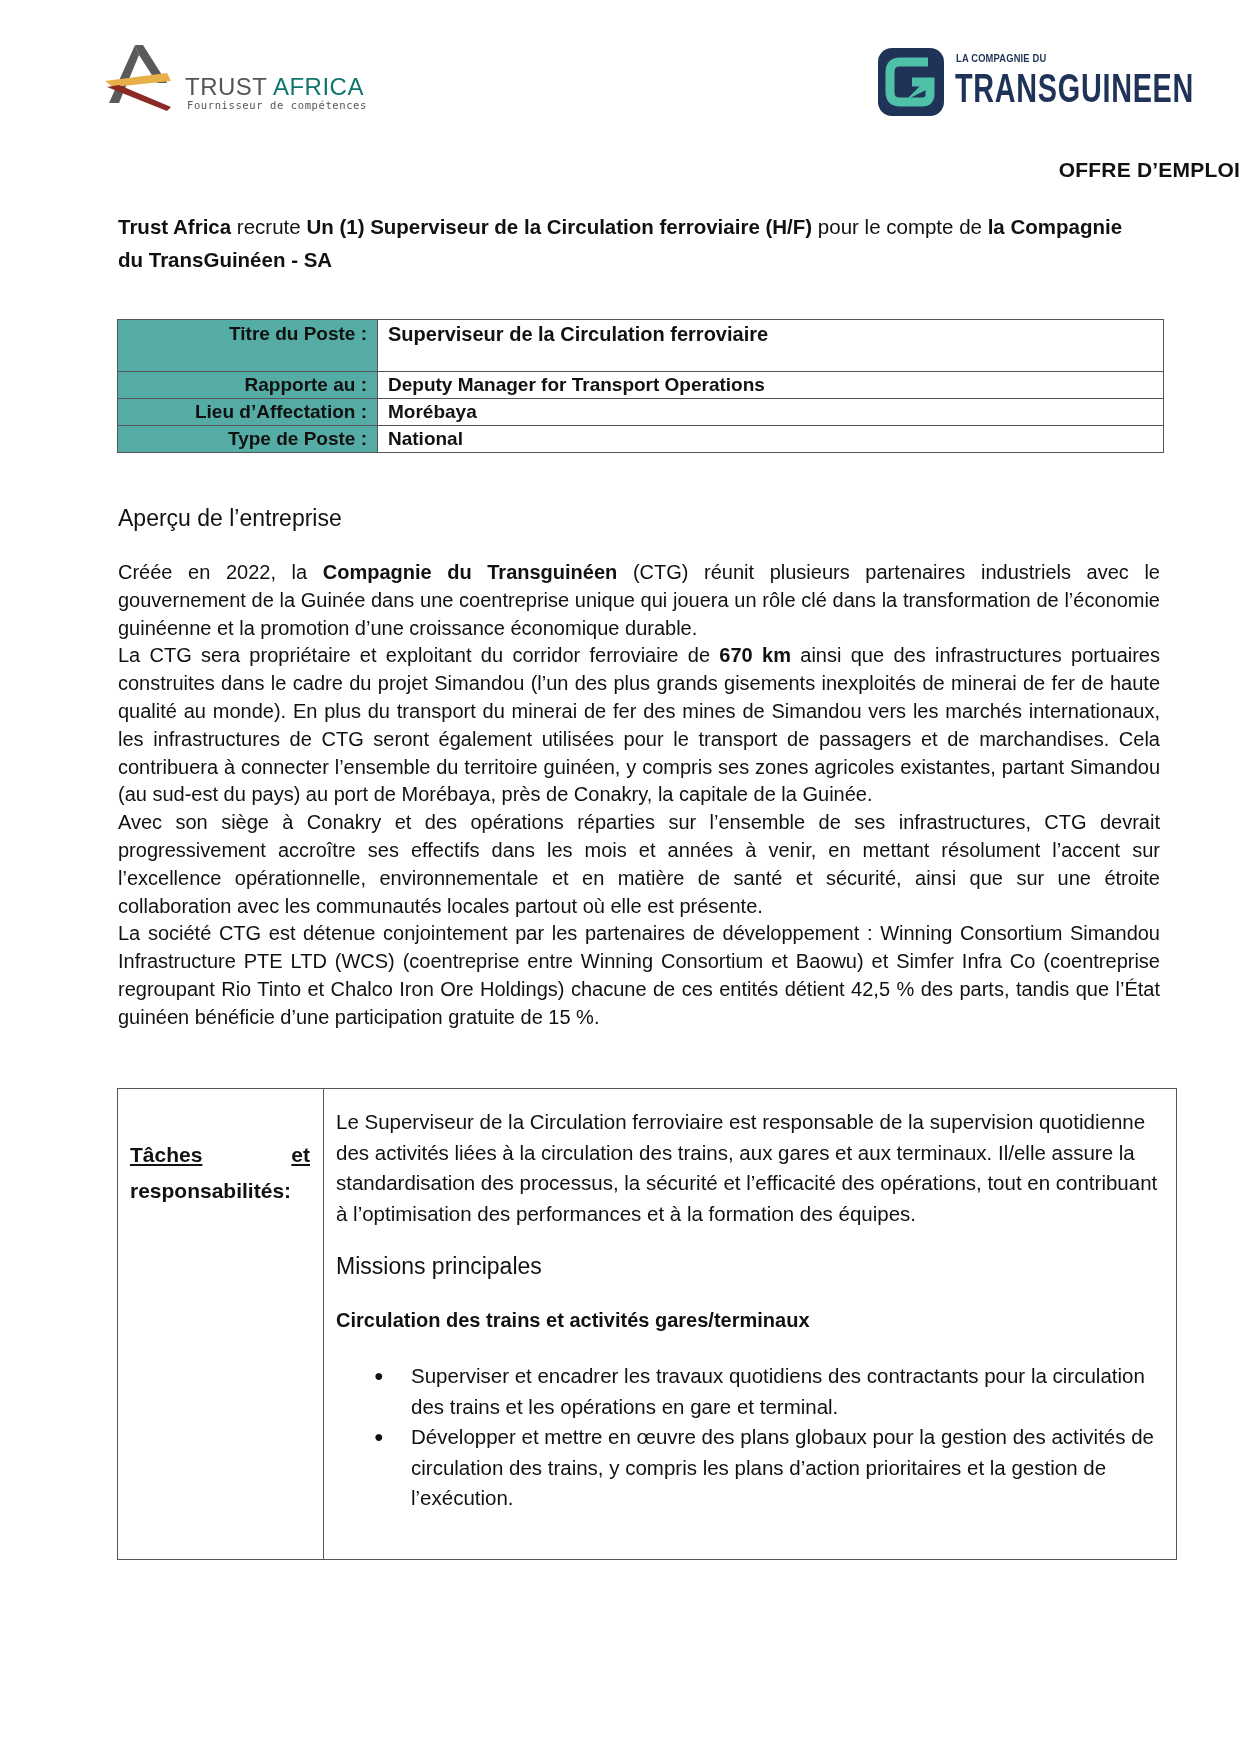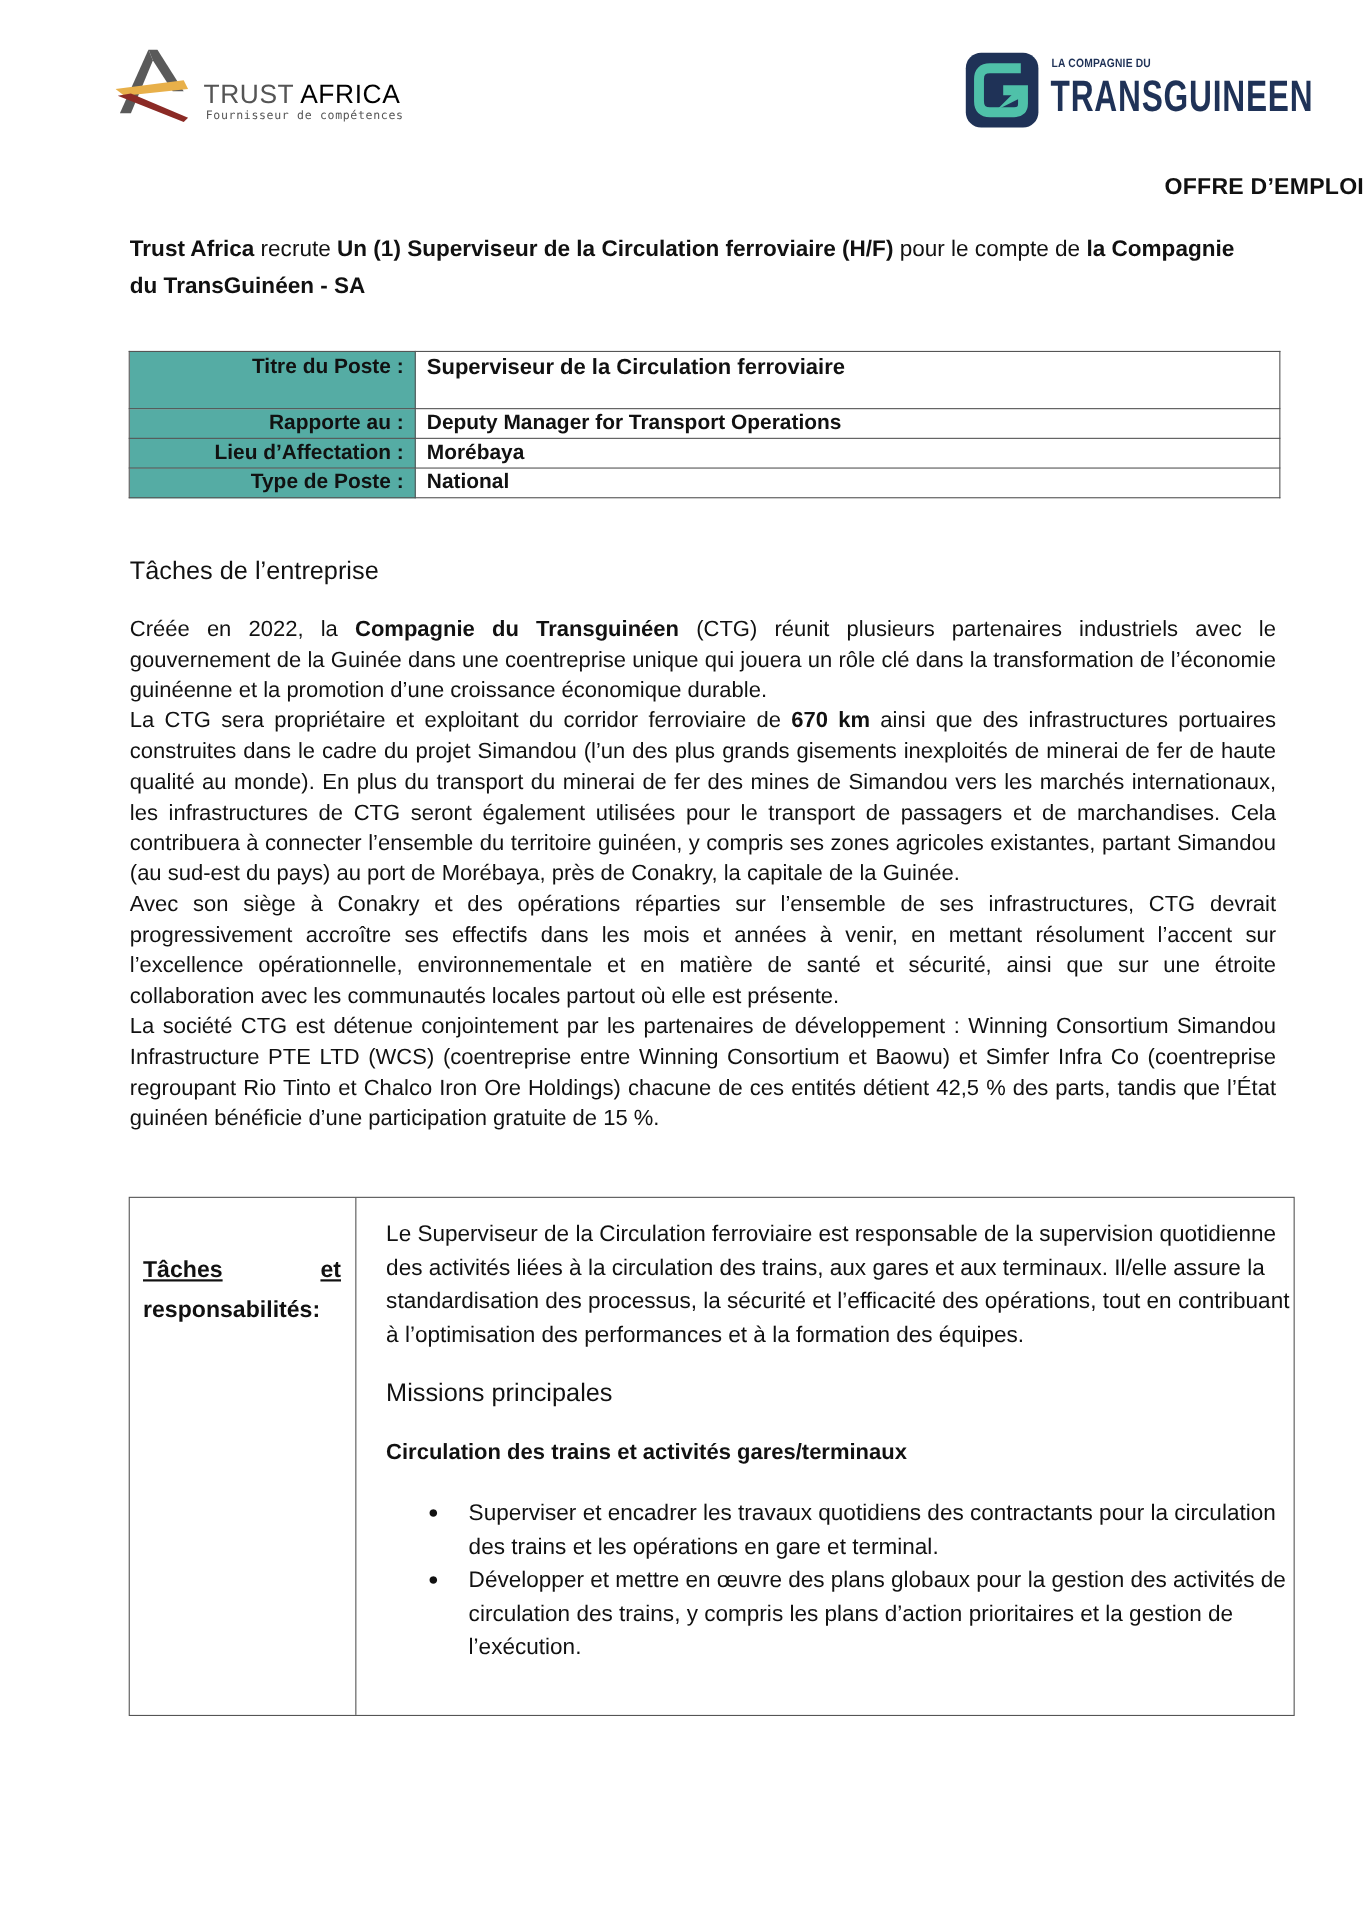--- a/index.html
+++ b/index.html
@@ -3,21 +3,21 @@
 <meta charset="utf-8">
 <style>
   html, body { margin: 0; padding: 0; background: #ffffff; }
   body { width: 1240px; height: 1755px; position: relative; overflow: hidden; color: #111; }
   .page { position: absolute; left: 0; top: 0; width: 1240px; height: 1755px; }
 
   
   .logo-ta { position: absolute; left: 105px; top: 45px; width: 290px; height: 80px; }
   .logo-ta svg { position: absolute; left: 0; top: 0; }
   .ta-word { position: absolute; left: 80px; top: 28px; font-family: "Liberation Sans", sans-serif; font-size: 24px; letter-spacing: 0.5px; color: #555; font-weight: 400; white-space: nowrap; }
-  .ta-word .accent { color: #000000; }
+  .ta-word .accent { color: #0f766e; }
   .ta-tag { position: absolute; left: 82px; top: 54px; font-family: "DejaVu Sans Mono", monospace; font-size: 10.5px; color: #555; letter-spacing: 0.6px; white-space: nowrap; }
 
   .logo-tg { position: absolute; left: 878px; top: 48px; width: 260px; height: 72px; }
   .tg-badge { position: absolute; left: 0; top: 0; width: 66px; height: 68px; background: #1f3257; border-radius: 14px; }
   .tg-badge svg { position: absolute; left: 0; top: 0; }
   .tg-small { position: absolute; left: 78px; top: 4px; font-family: "Liberation Sans", sans-serif; font-size: 11px; font-weight: 700; color: #1f3257; letter-spacing: 0.2px; white-space: nowrap; transform: scaleX(0.85); transform-origin: left; }
   .tg-big { position: absolute; left: 77px; top: 18px; font-family: "Liberation Sans", sans-serif; font-size: 40px; font-weight: 700; color: #1f3257; white-space: nowrap; transform: scaleX(0.72); transform-origin: left; letter-spacing: 1px; }
 
   
   .doc { font-family: "Liberation Sans", sans-serif; }
@@ -34,21 +34,21 @@
 
   .section-h { position: absolute; left: 118px; top: 505px; font-size: 23px; font-weight: 400; color: #111; }
   .body-text { position: absolute; left: 118px; top: 559px; width: 1042px; font-size: 20px; line-height: 27.8px; text-align: justify; }
   .body-text p { margin: 0; }
 
   
   .task-box { position: absolute; left: 117px; top: 1088px; width: 1058px; height: 470px; border: 1.5px solid #555; }
   .task-left { position: absolute; left: 0; top: 0; width: 205px; height: 470px; border-right: 1.5px solid #555; }
   .task-label { position: absolute; left: 12px; top: 48px; width: 180px; font-size: 21px; font-weight: 700; line-height: 36px; }
   .task-label .l1 { display: flex; justify-content: space-between; text-decoration: underline; }
-  .task-right { position: absolute; left: 233px; top: 18px; width: 830px; font-family: "Liberation Sans", sans-serif; }
+  .task-right { position: absolute; left: 218px; top: 18px; width: 830px; font-family: "Liberation Sans", sans-serif; }
   .task-desc { font-size: 20.5px; line-height: 30.5px; color: #111; }
   .missions-h { margin-top: 20px; font-size: 23px; font-weight: 400; line-height: 34px; }
   .sub-h { margin-top: 22px; font-size: 20px; font-weight: 700; line-height: 30px; }
   .bullets { margin: 26px 0 0 0; padding: 0; list-style: none; }
   .bullets li { position: relative; padding-left: 75px; font-size: 20.5px; line-height: 30.5px; }
   .bullets li .dot { position: absolute; left: 38px; top: 0; font-size: 16px; }
 </style>
 </head>
 <body>
 
@@ -96,21 +96,21 @@
       <td class="lbl">Lieu d’Affectation :</td>
       <td class="val">Morébaya</td>
     </tr>
     <tr class="rx">
       <td class="lbl">Type de Poste :</td>
       <td class="val">National</td>
     </tr>
   </tbody>
     </table>
 
-  <div class="section-h">Tâches de l’entreprise</div>
+  <div class="section-h">Aperçu de l’entreprise</div>
   <div class="body-text">
     <p><span>Créée en 2022, la </span><span class="b">Compagnie du Transguinéen</span><span> (CTG) réunit plusieurs partenaires industriels avec le gouvernement de la Guinée dans une coentreprise unique qui jouera un rôle clé dans la transformation de l’économie guinéenne et la promotion d’une croissance économique durable.</span></p>
     <p><span>La CTG sera propriétaire et exploitant du corridor ferroviaire de </span><span class="b">670 km</span><span> ainsi que des infrastructures portuaires construites dans le cadre du projet Simandou (l’un des plus grands gisements inexploités de minerai de fer de haute qualité au monde). En plus du transport du minerai de fer des mines de Simandou vers les marchés internationaux, les infrastructures de CTG seront également utilisées pour le transport de passagers et de marchandises. Cela contribuera à connecter l’ensemble du territoire guinéen, y compris ses zones agricoles existantes, partant Simandou (au sud-est du pays) au port de Morébaya, près de Conakry, la capitale de la Guinée.</span></p>
     <p>Avec son siège à Conakry et des opérations réparties sur l’ensemble de ses infrastructures, CTG devrait progressivement accroître ses effectifs dans les mois et années à venir, en mettant résolument l’accent sur l’excellence opérationnelle, environnementale et en matière de santé et sécurité, ainsi que sur une étroite collaboration avec les communautés locales partout où elle est présente.</p>
     <p>La société CTG est détenue conjointement par les partenaires de développement : Winning Consortium Simandou Infrastructure PTE LTD (WCS) (coentreprise entre Winning Consortium et Baowu) et Simfer Infra Co (coentreprise regroupant Rio Tinto et Chalco Iron Ore Holdings) chacune de ces entités détient 42,5 % des parts, tandis que l’État guinéen bénéficie d’une participation gratuite de 15 %.</p>
   </div>
 
   <div class="task-box">
     <div class="task-left">
       <div class="task-label">

